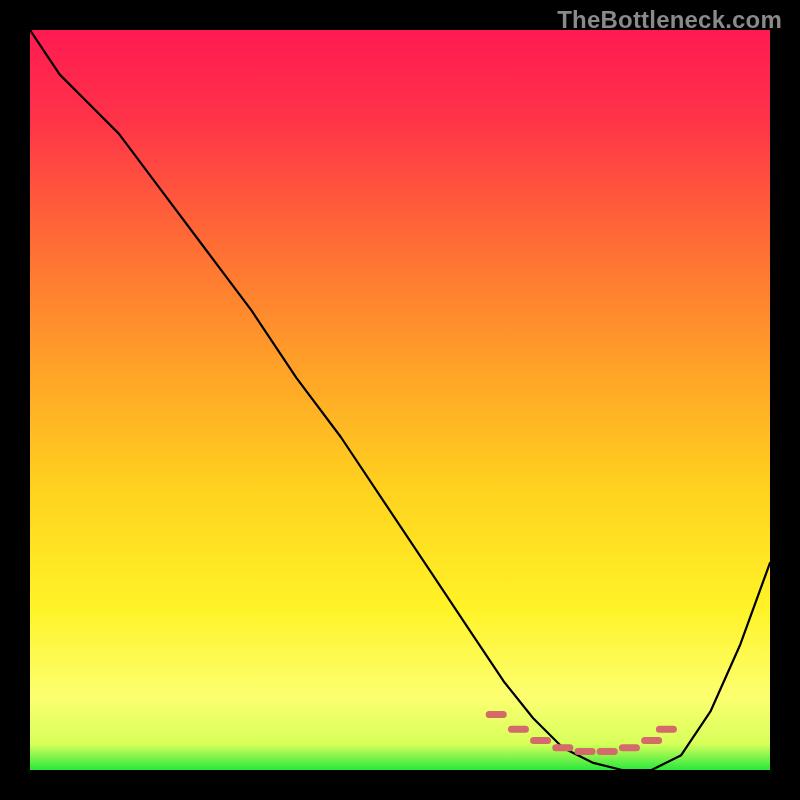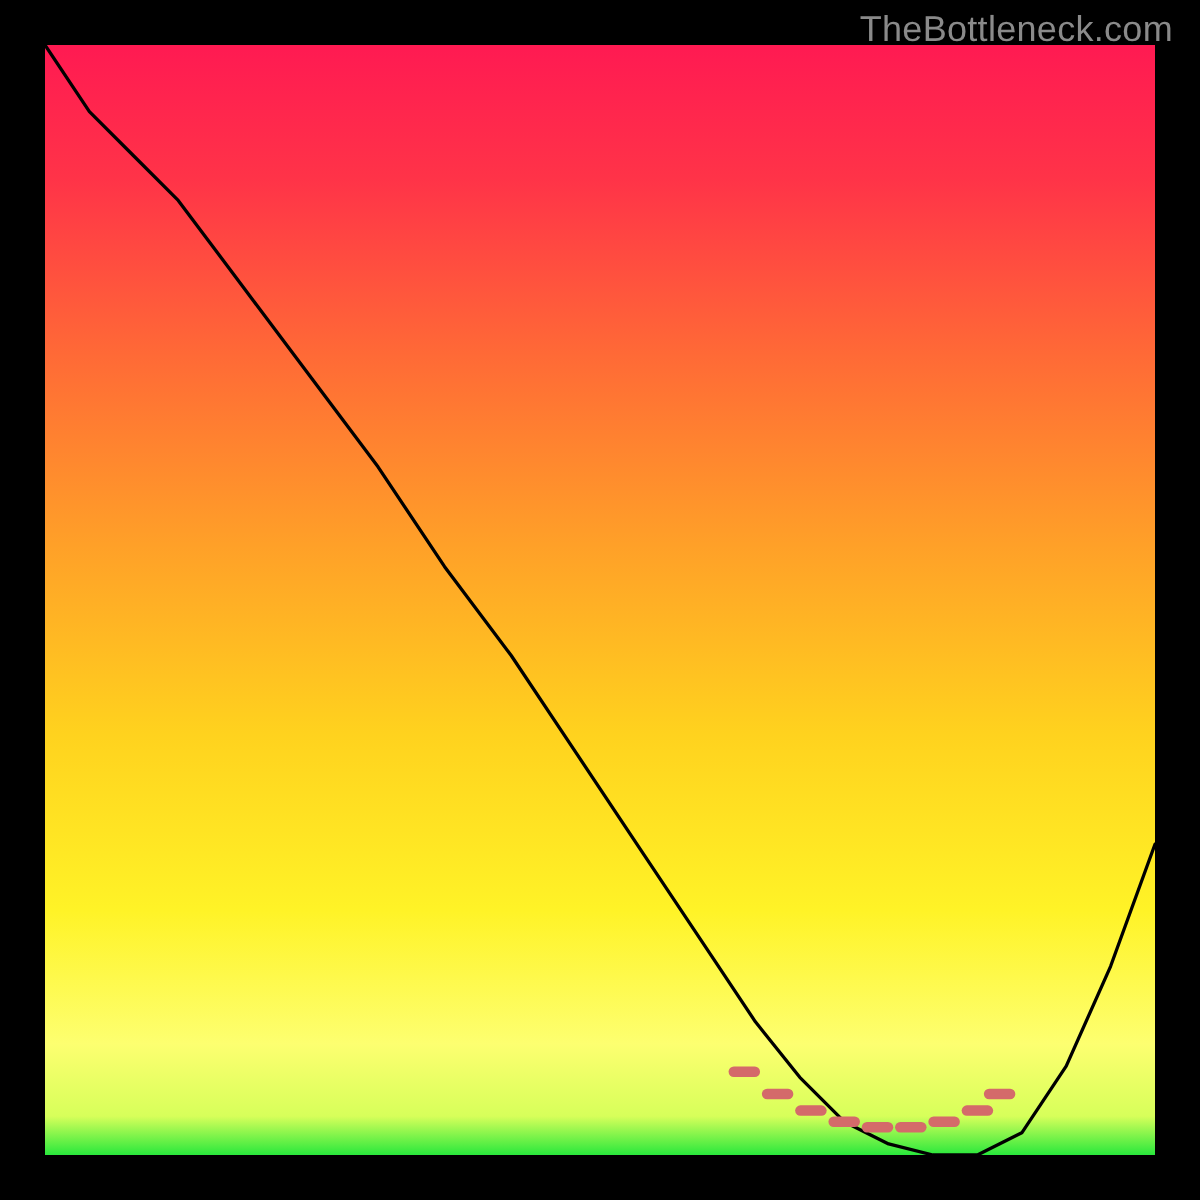--- a/index.html
+++ b/index.html
@@ -36,21 +36,21 @@
     top: 0;
     width: 100%;
     height: 100%;
   }
   .watermark {
     position: absolute;
     top: 6px;
     right: 18px;
     font-family: Arial, Helvetica, sans-serif;
     font-size: 24px;
-    font-weight: normal;
+    font-weight: bold;
     color: #8a8a8a;
     letter-spacing: 0.2px;
     user-select: none;
   }
 </style>
 </head>
 <body>
 
 <div class="chart-container">
   <div class="watermark">TheBottleneck.com</div>

